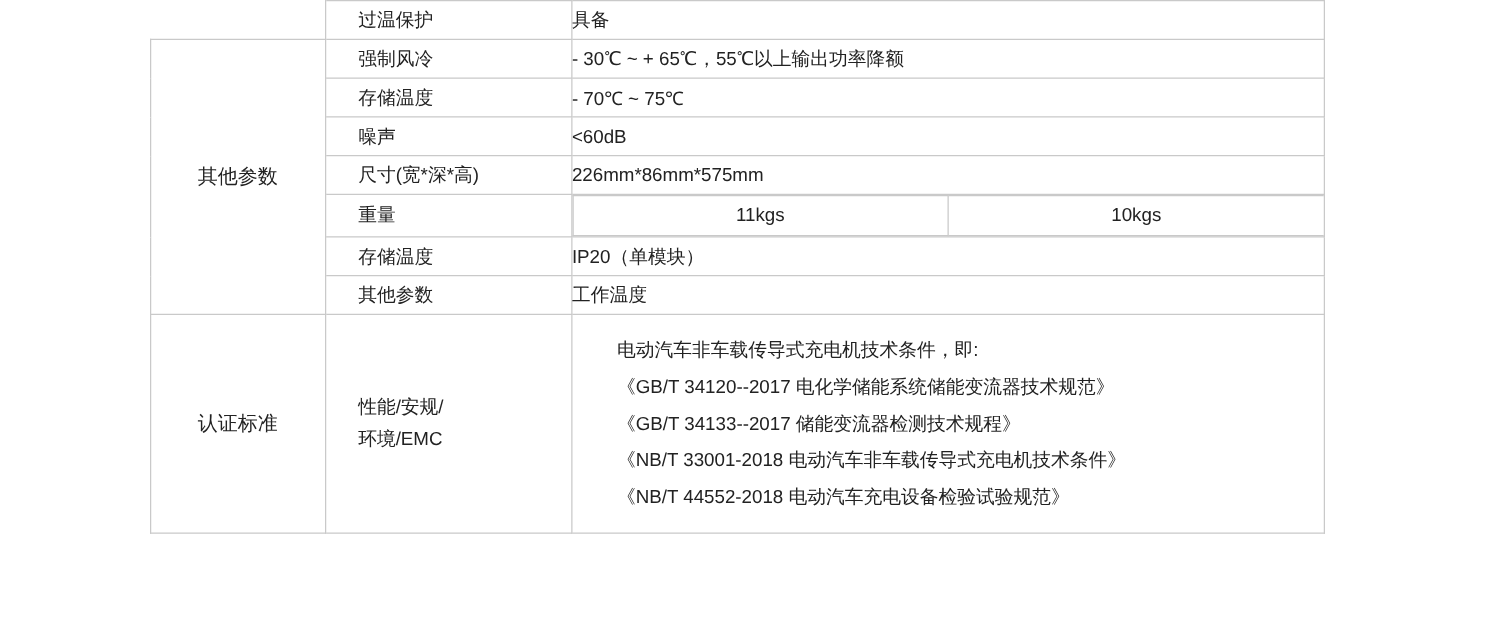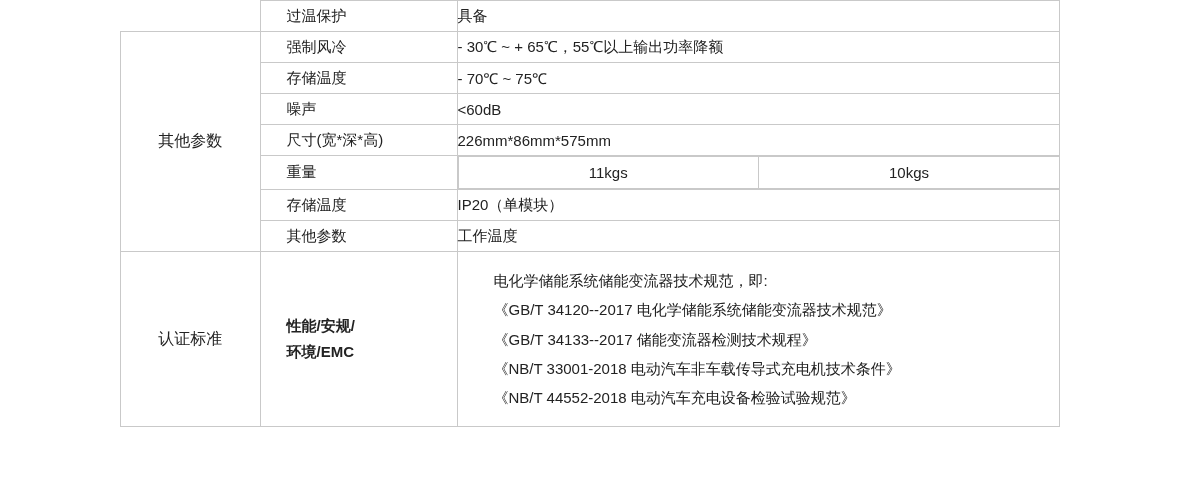--- a/index.html
+++ b/index.html
@@ -52,21 +52,20 @@
     height: 31px;
   }
   .first-row td {
     border-top: 1px solid #c9c9c9;
   }
   .cert-name {
     padding-left: 26px !important;
     line-height: 1.75;
     font-size: 15px;
     vertical-align: middle;
-    font-weight: bold;
   }
   .cert-list {
     padding: 14px 0 14px 0 !important;
     text-align: left;
   }
   .cert-list div {
     line-height: 1.95;
     padding-left: 36px;
     font-size: 15px;
     white-space: nowrap;
@@ -148,21 +147,21 @@
         <td class="c-val">工作温度</td>
       </tr>
 
       <tr>
         <td class="c-group">认证标准</td>
         <td class="cert-name">
           <div>性能/安规/</div>
           <div>环境/EMC</div>
         </td>
         <td class="cert-list">
-          <div class="cert-head">电化学储能系统储能变流器技术规范，即:</div>
+          <div class="cert-head">电动汽车非车载传导式充电机技术条件，即:</div>
           <div>《GB/T 34120--2017 电化学储能系统储能变流器技术规范》</div>
           <div>《GB/T 34133--2017 储能变流器检测技术规程》</div>
           <div>《NB/T 33001-2018 电动汽车非车载传导式充电机技术条件》</div>
           <div>《NB/T 44552-2018 电动汽车充电设备检验试验规范》</div>
         </td>
       </tr>
     </tbody>
   </table>
 </div>
 

